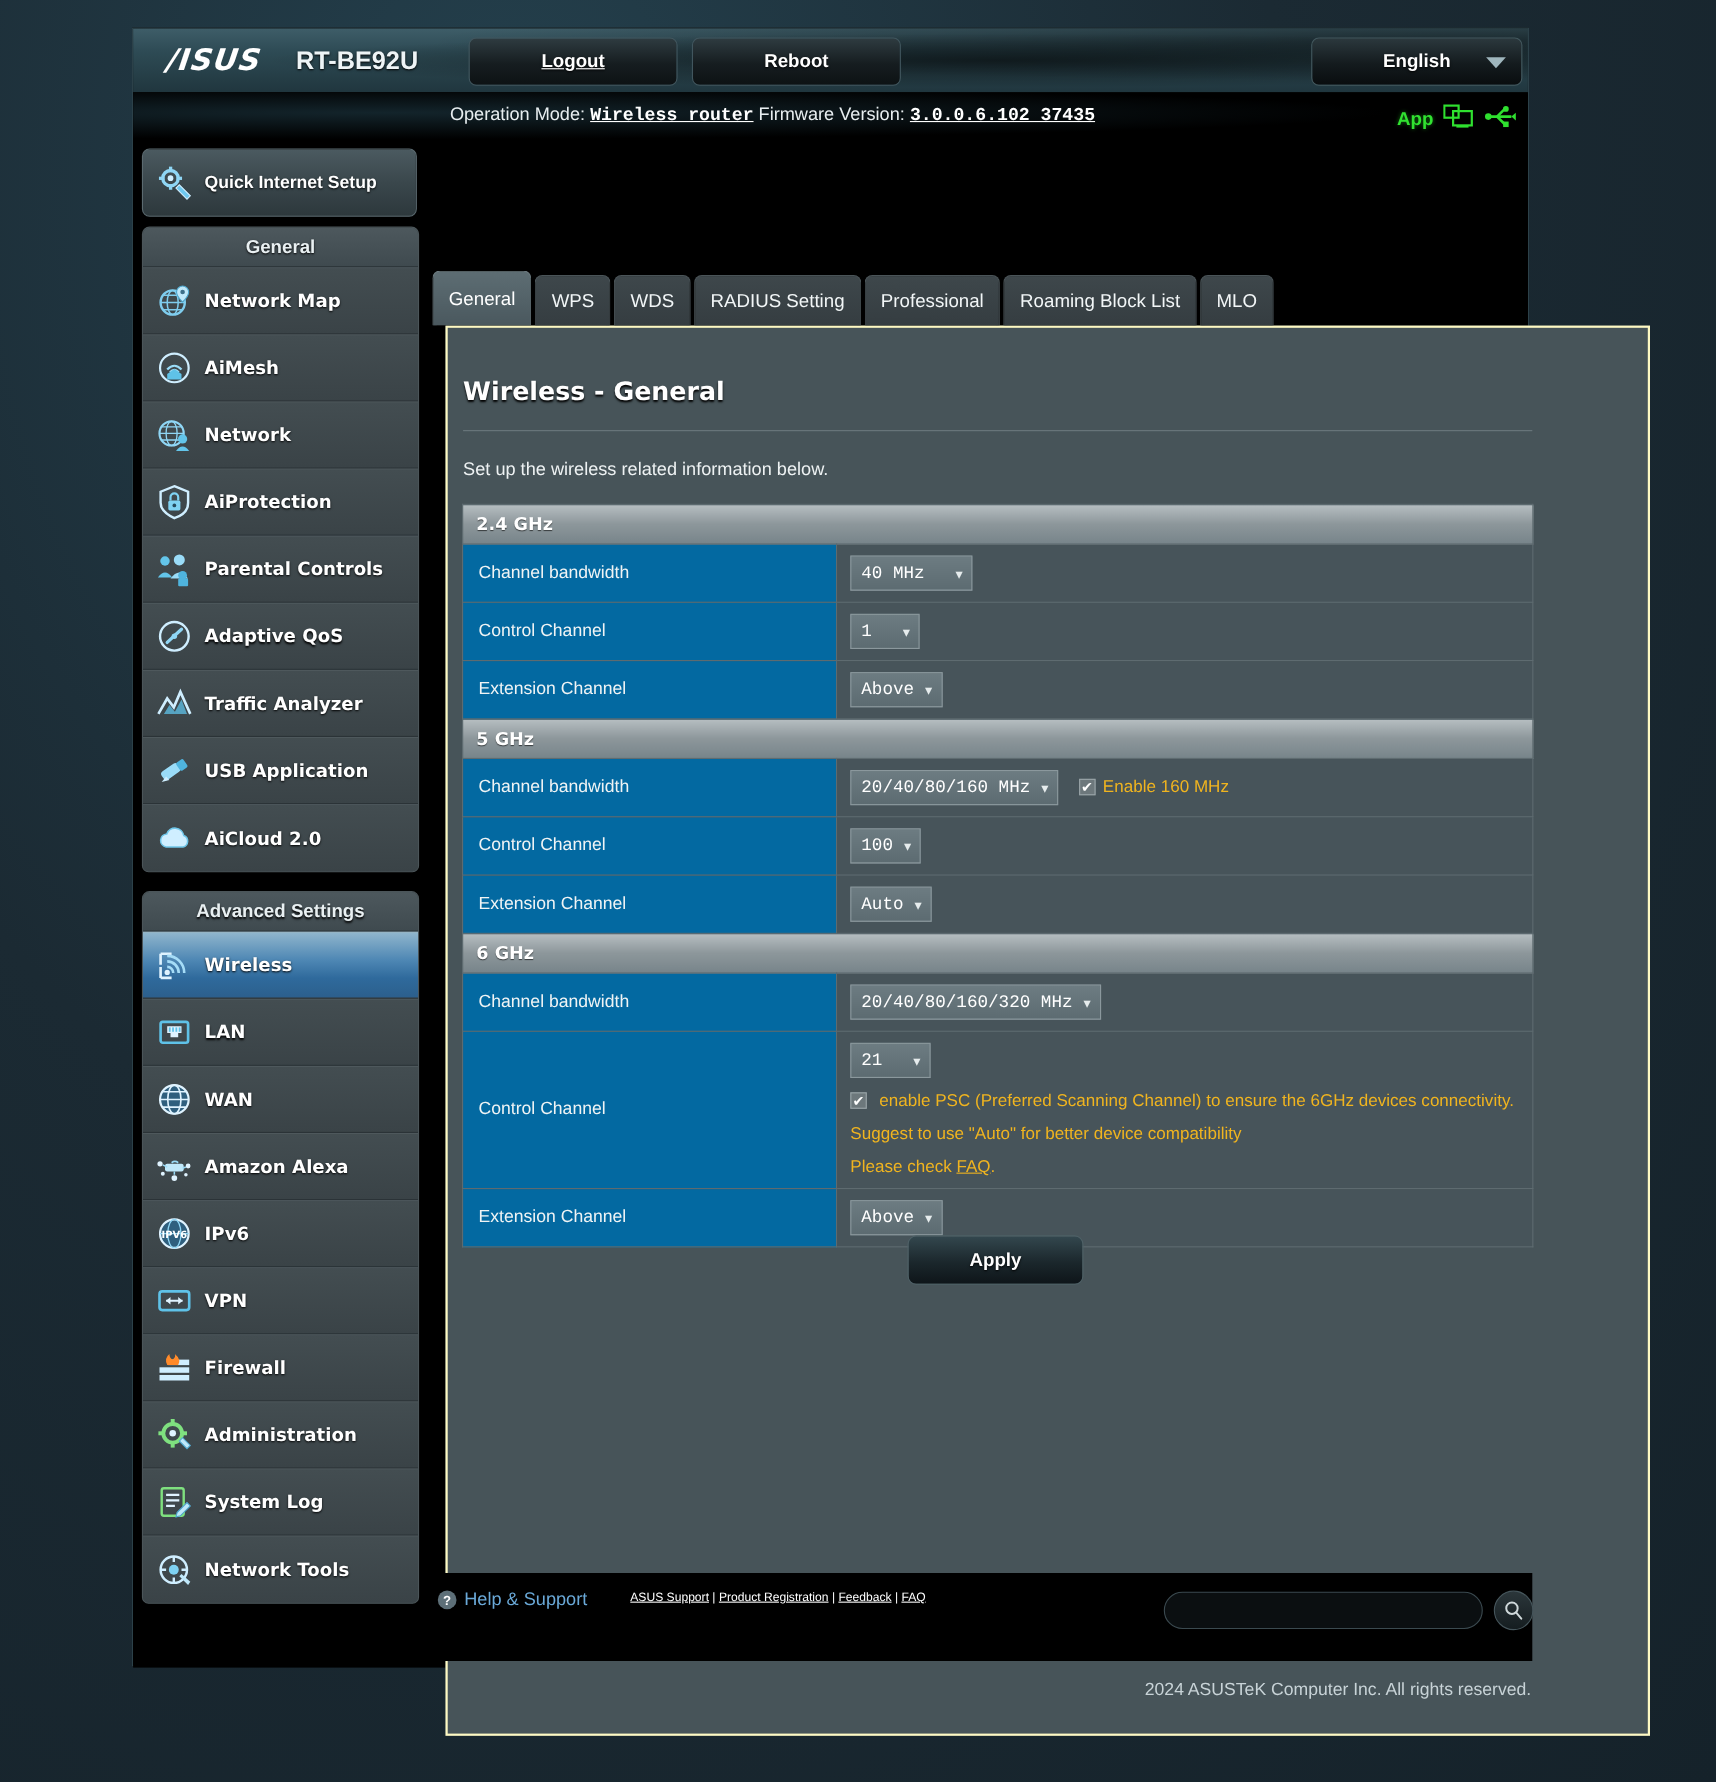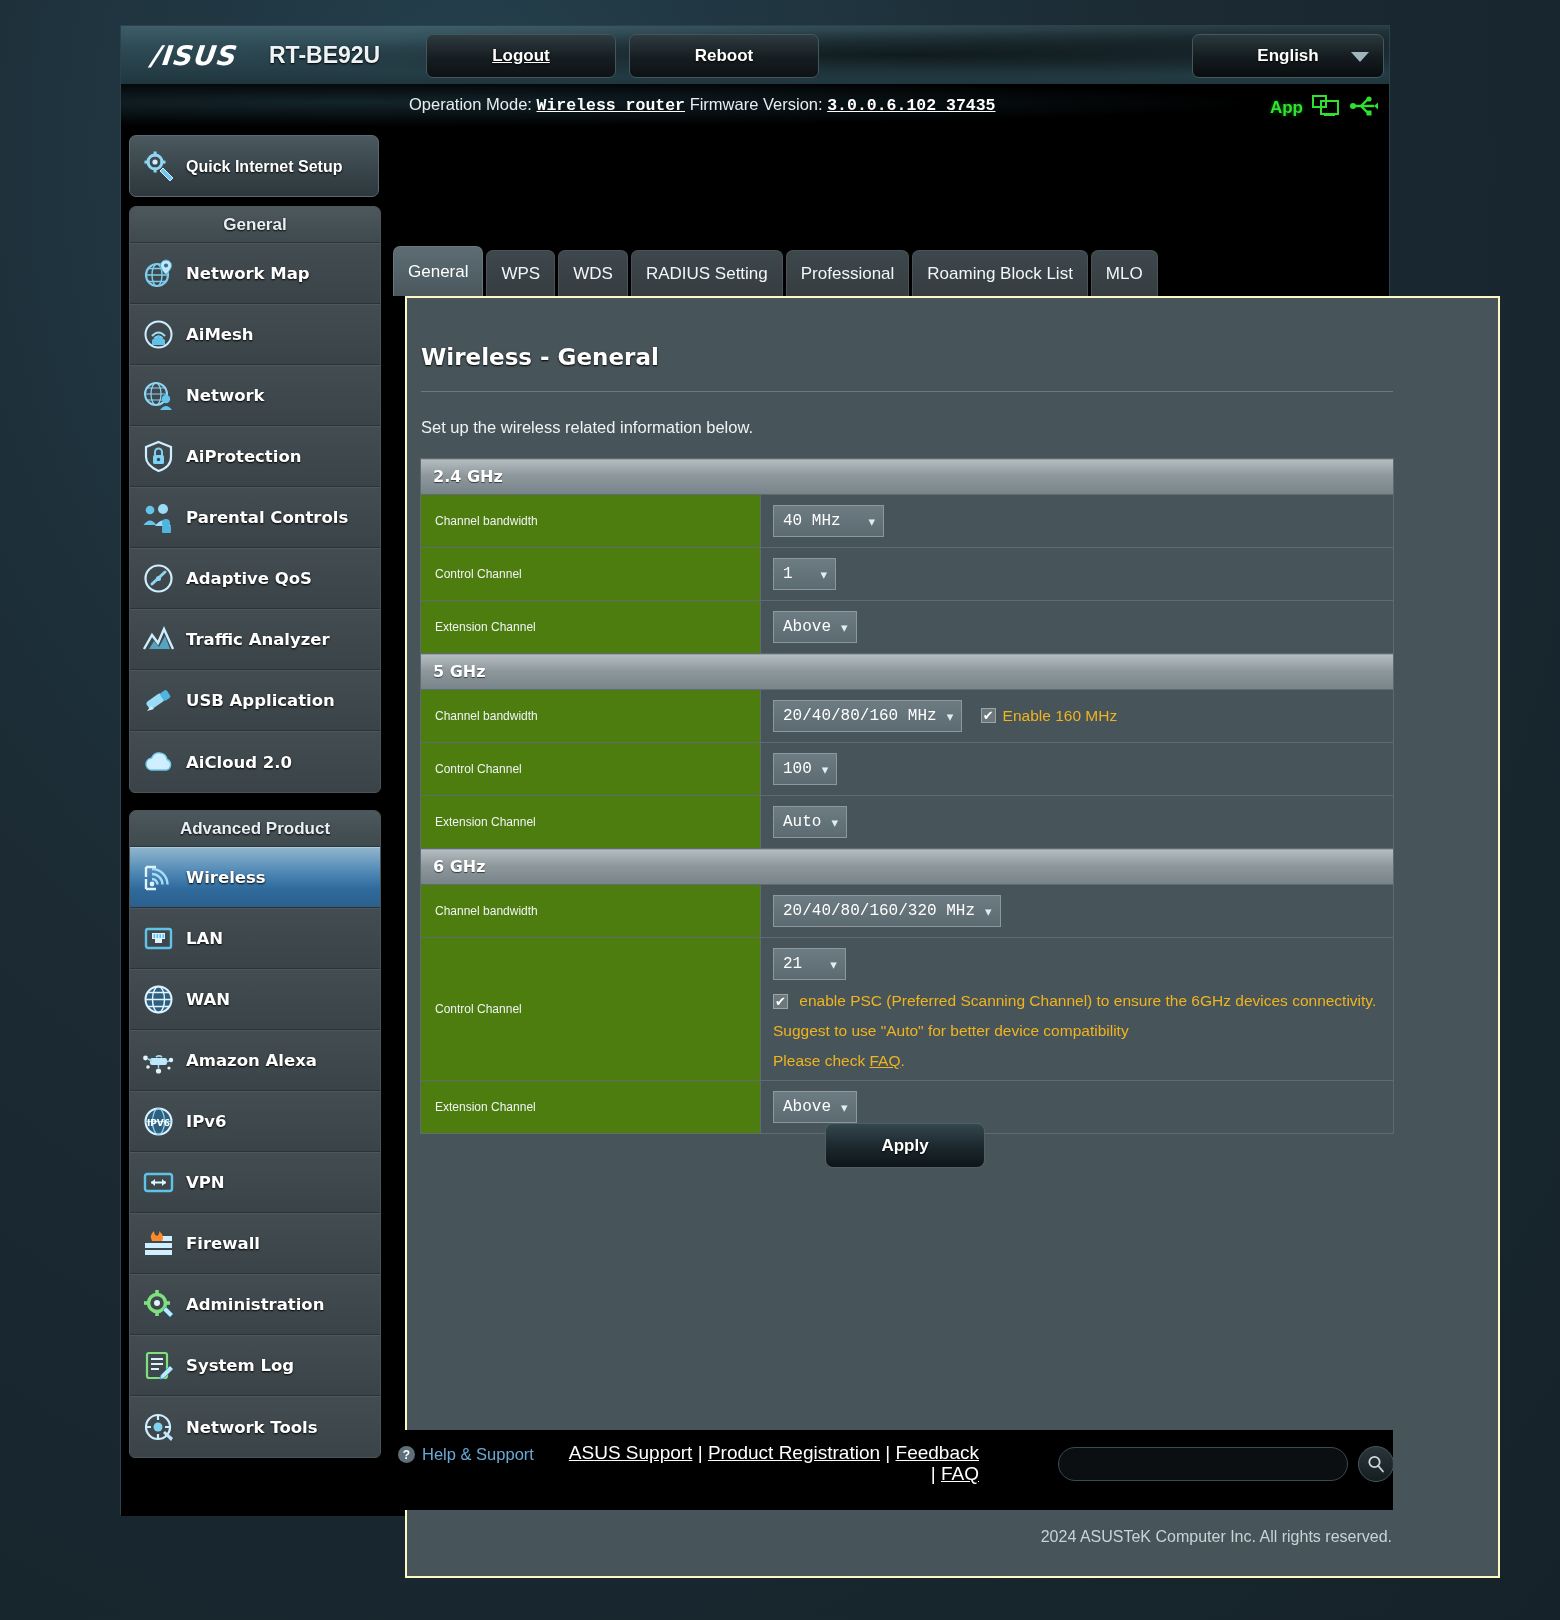--- a/index.html
+++ b/index.html
@@ -270,23 +270,23 @@
     background: linear-gradient(180deg,#b5bdc0 0%, #8d979b 48%, #77848a 100%);
     color: #ffffff;
     font-size: 16px; font-weight: bold;
     text-align: left;
     padding: 8px 12px;
     text-shadow: 0 1px 1px rgba(0,0,0,.6);
     font-family: "DejaVu Sans", sans-serif;
   }
   .lbl-cell {
     width: 340px;
-    background: #4d7c0f;
+    background: #0369a1;
     color: #f0f4f5;
-    font-size: 12px;
+    font-size: 16px;
     padding: 16px 0 16px 14px;
     vertical-align: middle;
   }
   .val-cell {
     background: #47545a;
     padding: 10px 0 10px 12px;
     vertical-align: middle;
   }
   .sel {
     display: inline-flex; align-items: center;
@@ -345,25 +345,24 @@
     color: #6aa9d8; font-size: 16.5px;
     cursor: pointer;
   }
   .qmark {
     width: 17px; height: 17px; border-radius: 50%;
     background: #5d6f78; color: #fff;
     font-size: 12px; font-weight: bold;
     display:flex; align-items:center; justify-content:center;
   }
   .foot-links {
-    position: absolute; left: 166px; top: 12px;
+    position: absolute; left: 180px; top: 12px;
     width: 420px;
-    color: #ffffff; font-size: 19px;
+    color: #ffffff; font-size: 11px;
     line-height: 21px;
-    text-align: right;
   }
   .foot-links a { color: #ffffff; text-decoration: underline; cursor: pointer; }
   #foot-search {
     position: absolute; left: 665px; top: 17px;
     width: 290px; height: 34px;
     border-radius: 17px;
     background: #0b0f11;
     border: 1px solid #3b4a50;
   }
   #foot-search-input {
@@ -561,21 +560,21 @@
             <span class="ico">
               <svg width="33" height="33" viewBox="0 0 33 33">
                 <path d="M9 24 a6 6 0 0 1 0.6 -11.9 A8 8 0 0 1 25 13.5 a5.5 5.5 0 0 1 -0.6 10.5 z" fill="#cfeeff" stroke="#6fc6e9" stroke-width="1.4"></path>
               </svg>
             </span>
             <span class="label">AiCloud 2.0</span>
           </div>
         </div>
 
         <div class="menu-group">
-          <div class="group-head">Advanced Product</div>
+          <div class="group-head">Advanced Settings</div>
 
           <div class="menu-item active">
             <span class="ico">
               <svg width="33" height="33" viewBox="0 0 33 33">
                 <path d="M4 6 h10 M4 6 v10" stroke="#dff3ff" stroke-width="2.4" fill="none"></path>
                 <path d="M4 28 h10 M4 28 v-10" stroke="#dff3ff" stroke-width="2.4" fill="none"></path>
                 <circle cx="10" cy="23" r="2.4" fill="#dff3ff"></circle>
                 <path d="M10 18 a5.5 5.5 0 0 1 5.5 5.5" stroke="#a5dcf7" stroke-width="2.4" fill="none"></path>
                 <path d="M10 13 a10.5 10.5 0 0 1 10.5 10.5" stroke="#a5dcf7" stroke-width="2.4" fill="none"></path>
                 <path d="M10 8 a15.5 15.5 0 0 1 15.5 15.5" stroke="#a5dcf7" stroke-width="2.4" fill="none"></path>

